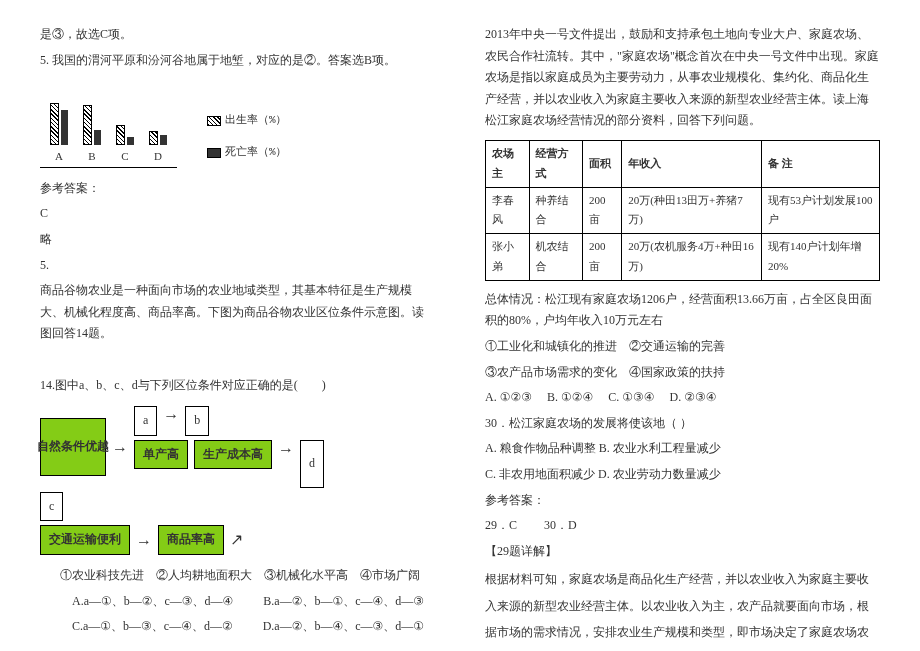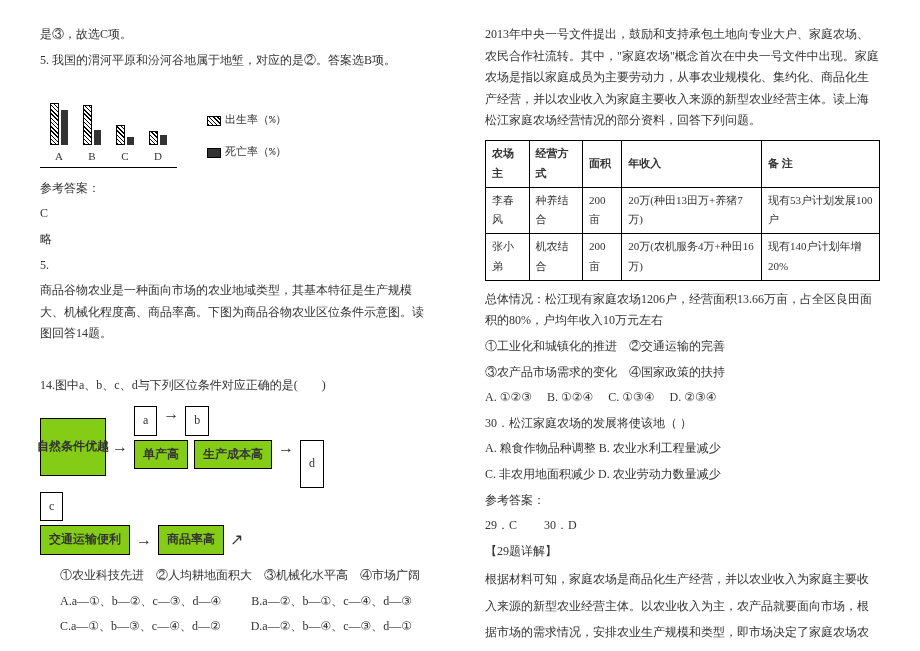--- a/index.html
+++ b/index.html
@@ -82,21 +82,21 @@
     margin: 8px 0;
     font-size: 11px;
   }
   table.data th, table.data td {
     border: 1px solid #000;
     padding: 3px 6px;
     text-align: left;
   }
   
   
-  .opts { display:flex; flex-wrap:wrap; gap: 4px 30px; margin:4px 0 4px 20px;font-family:Liberation Serif, serif;}
+  .opts { display:flex; flex-wrap:wrap; gap: 4px 30px; margin:4px 0 4px 32px;font-family:Liberation Serif, serif;}
 </style>
 </head>
 <body>
 
 <div class="two-col">
 
 <div class="col">
   <div class="para">是③，故选C项。</div>
   <div class="para">5. 我国的渭河平原和汾河谷地属于地堑，对应的是②。答案选B项。</div>
   <br>

